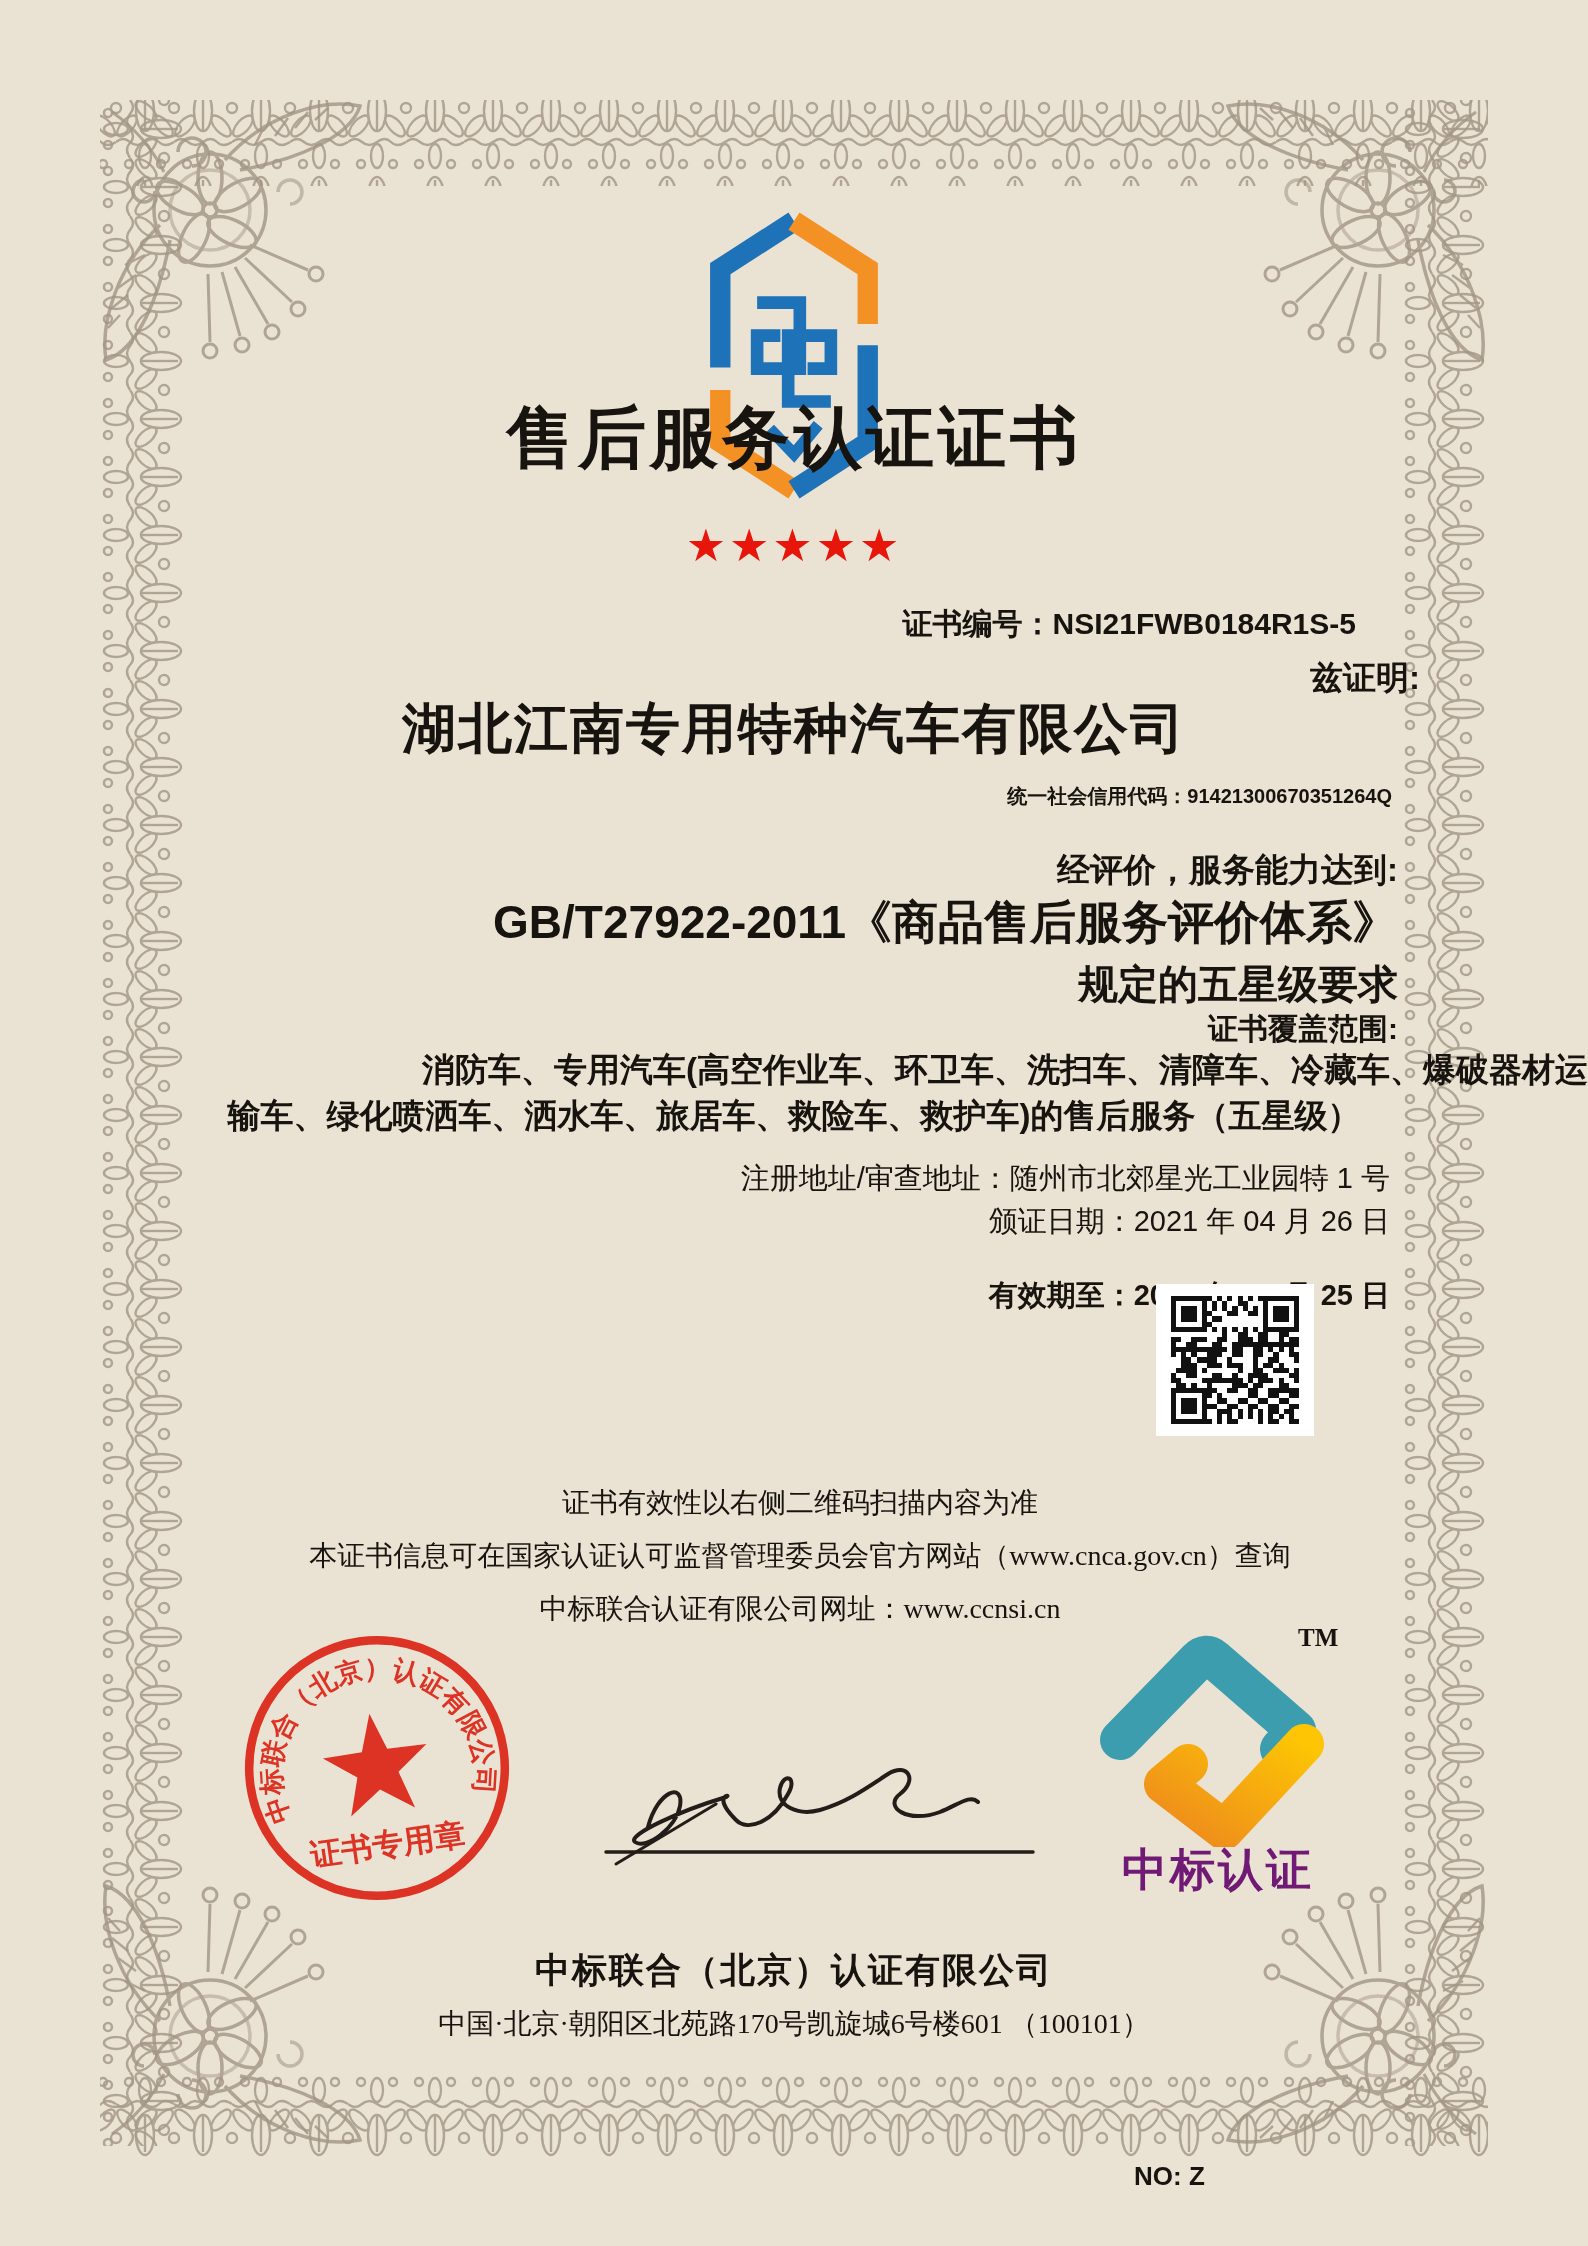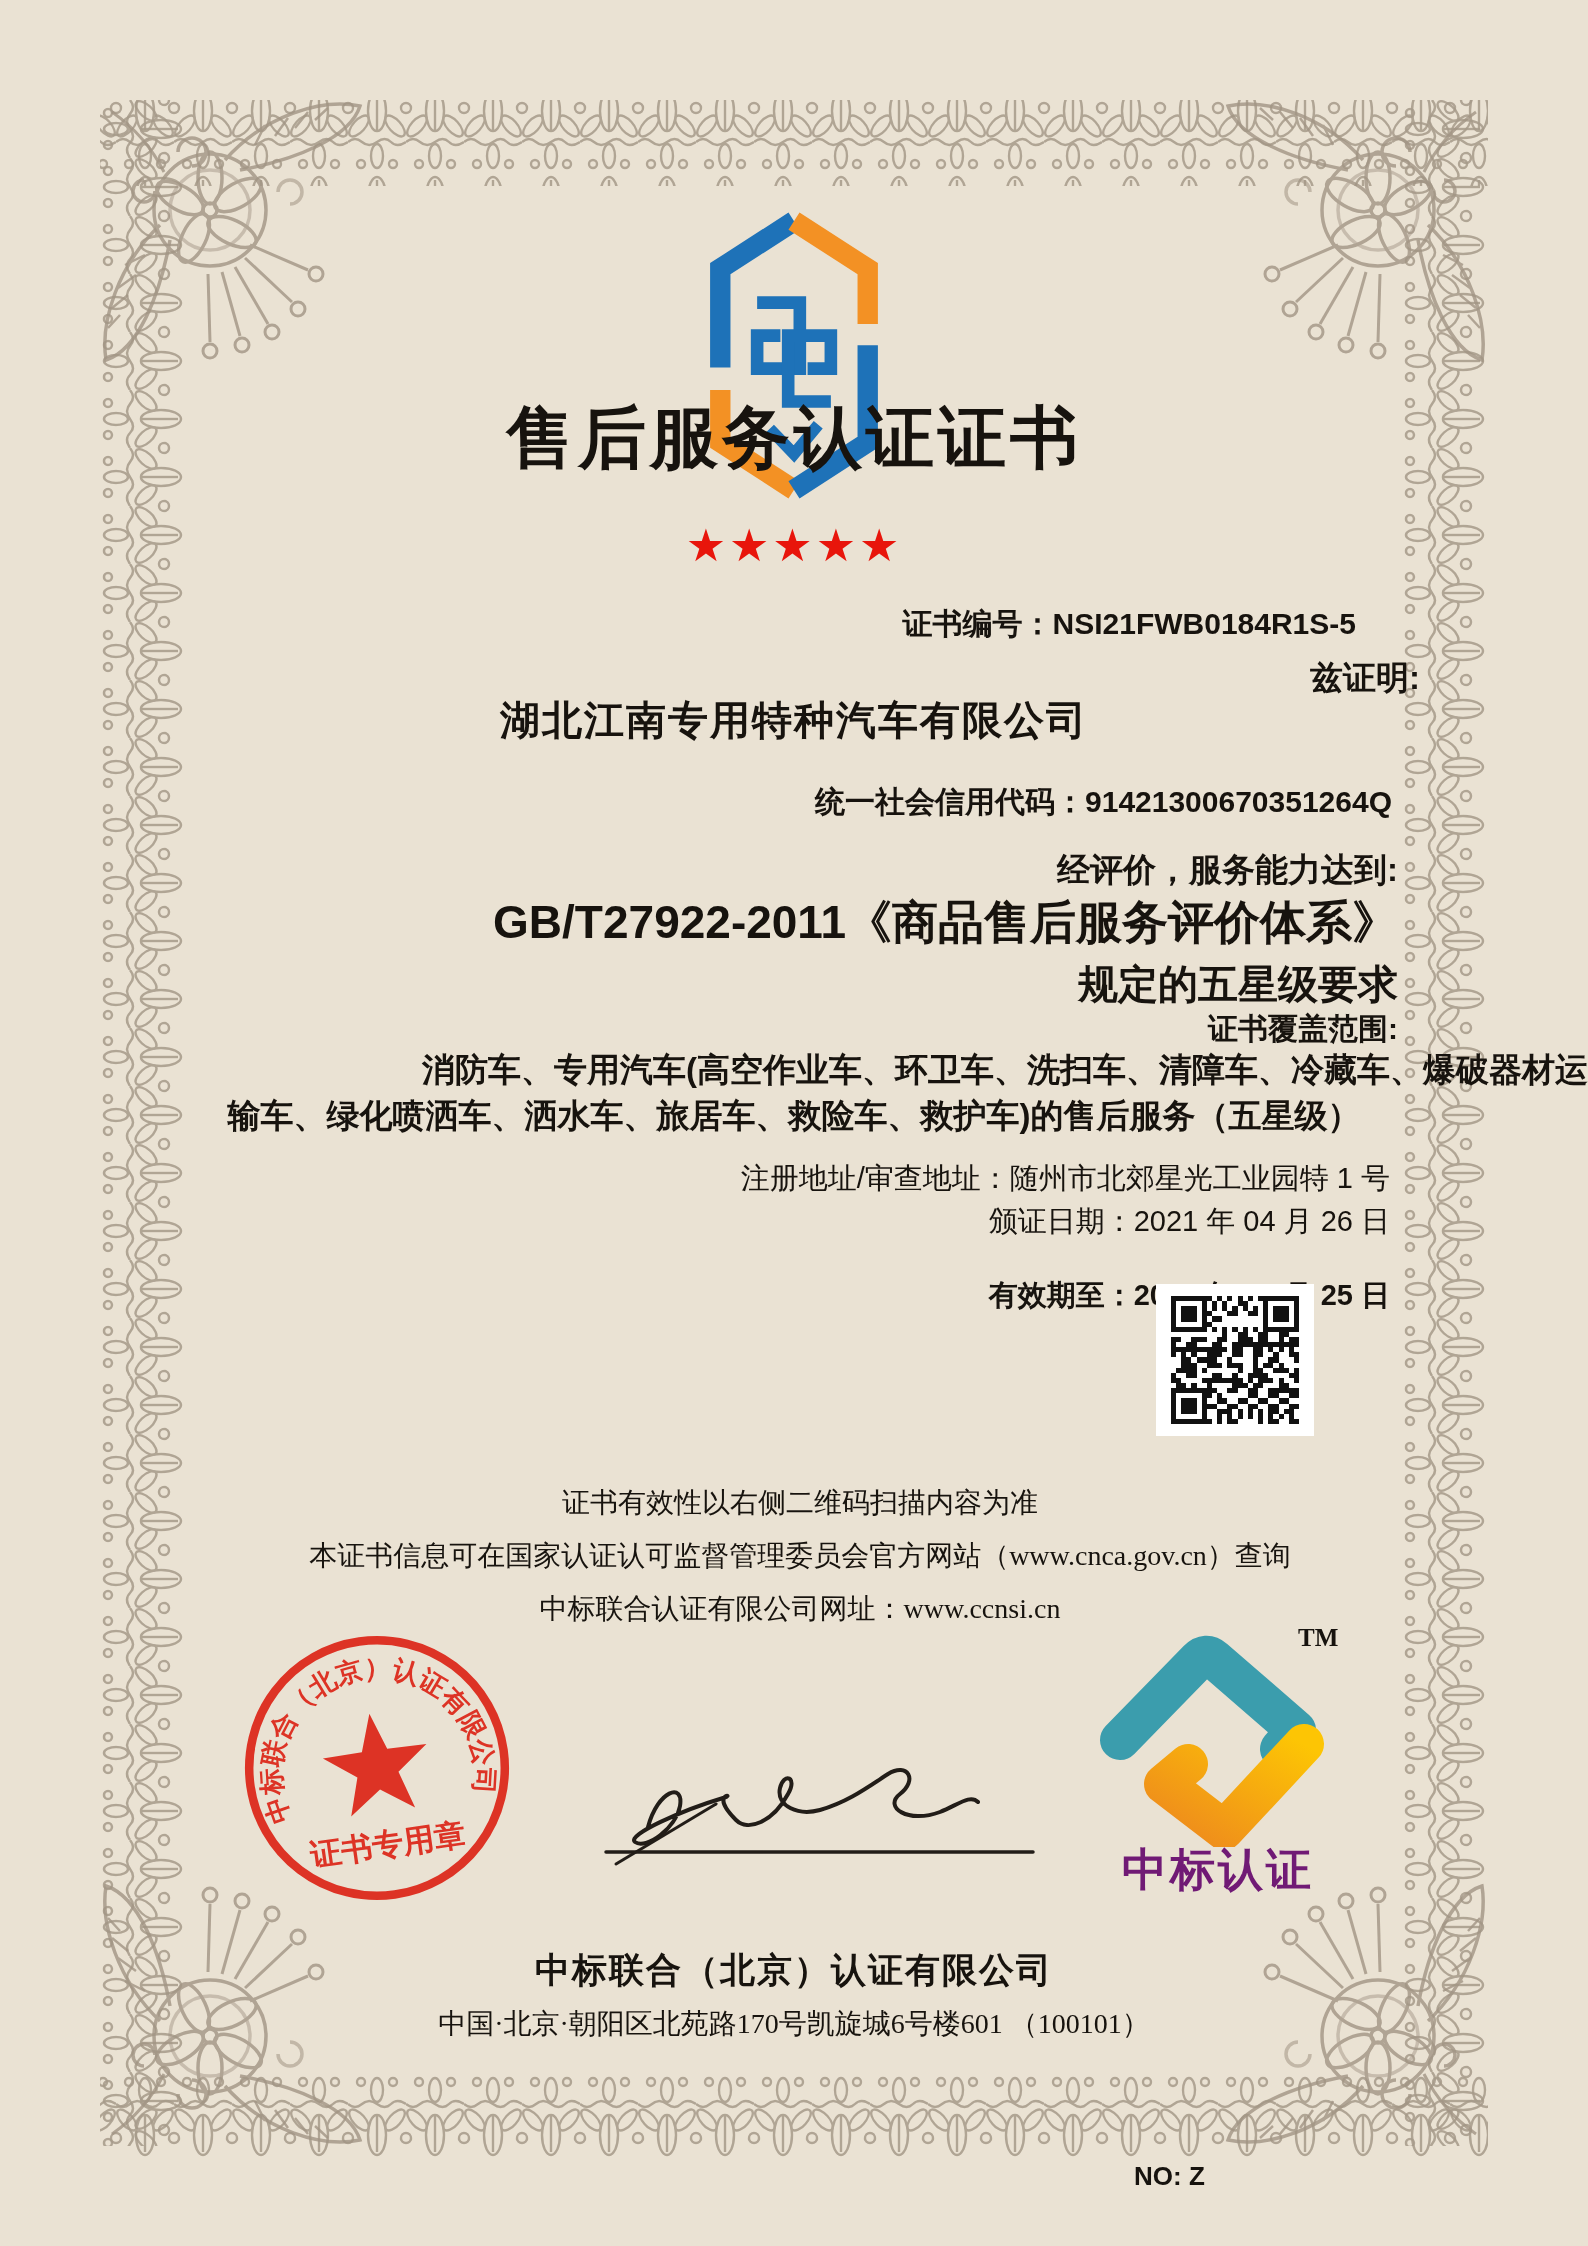--- a/index.html
+++ b/index.html
@@ -7,22 +7,22 @@
         overflow:hidden;font-family:"Liberation Sans","DejaVu Sans",sans-serif;color:#17130E;}
   .abs{position:absolute;line-height:1.15;white-space:nowrap;}
   .bgsvg{position:absolute;left:0;top:0;z-index:0;}
   .content{position:absolute;inset:0;z-index:1;}
 
   .logo-svg{position:absolute;left:697px;top:206px;}
   .title{left:0;right:0;top:398px;text-align:center;font-size:68px;font-weight:900;letter-spacing:4px;}
   .stars{left:0;right:0;top:520px;text-align:center;font-size:45px;letter-spacing:3px;color:#E8150B;}
   .certno{right:232px;top:607px;font-size:30px;font-weight:700;}
   .hereby{right:168px;top:659px;font-size:33px;font-weight:700;}
-  .company{left:0;right:0;top:697px;text-align:center;font-size:40px;font-weight:800;letter-spacing:2px;}
-  .credit{right:196px;top:785px;font-size:30px;font-weight:600;}
+  .company{left:0;right:0;top:697px;text-align:center;font-size:54px;font-weight:800;letter-spacing:2px;}
+  .credit{right:196px;top:785px;font-size:20px;font-weight:600;}
   .evaluation{right:190px;top:851px;font-size:33px;font-weight:800;}
   .standard{right:190px;top:896px;font-size:46px;font-weight:800;}
   .requirement{right:190px;top:961px;font-size:40px;font-weight:800;}
   .scopeLabel{right:190px;top:1012px;font-size:30px;font-weight:700;}
   .scope1{left:0;right:0;top:1051px;text-align:right;font-size:33px;font-weight:700;}
   .scope2{left:0;right:0;top:1097px;text-align:center;font-size:33px;font-weight:700;}
   .addr{right:198px;top:1162px;font-size:29px;font-weight:500;}
   .issue{right:198px;top:1205px;font-size:29px;font-weight:400;}
   .valid{right:198px;top:1279px;font-size:29px;font-weight:700;}
   .qr{left:1156px;top:1284px;width:158px;height:152px;background:#ffffff;

